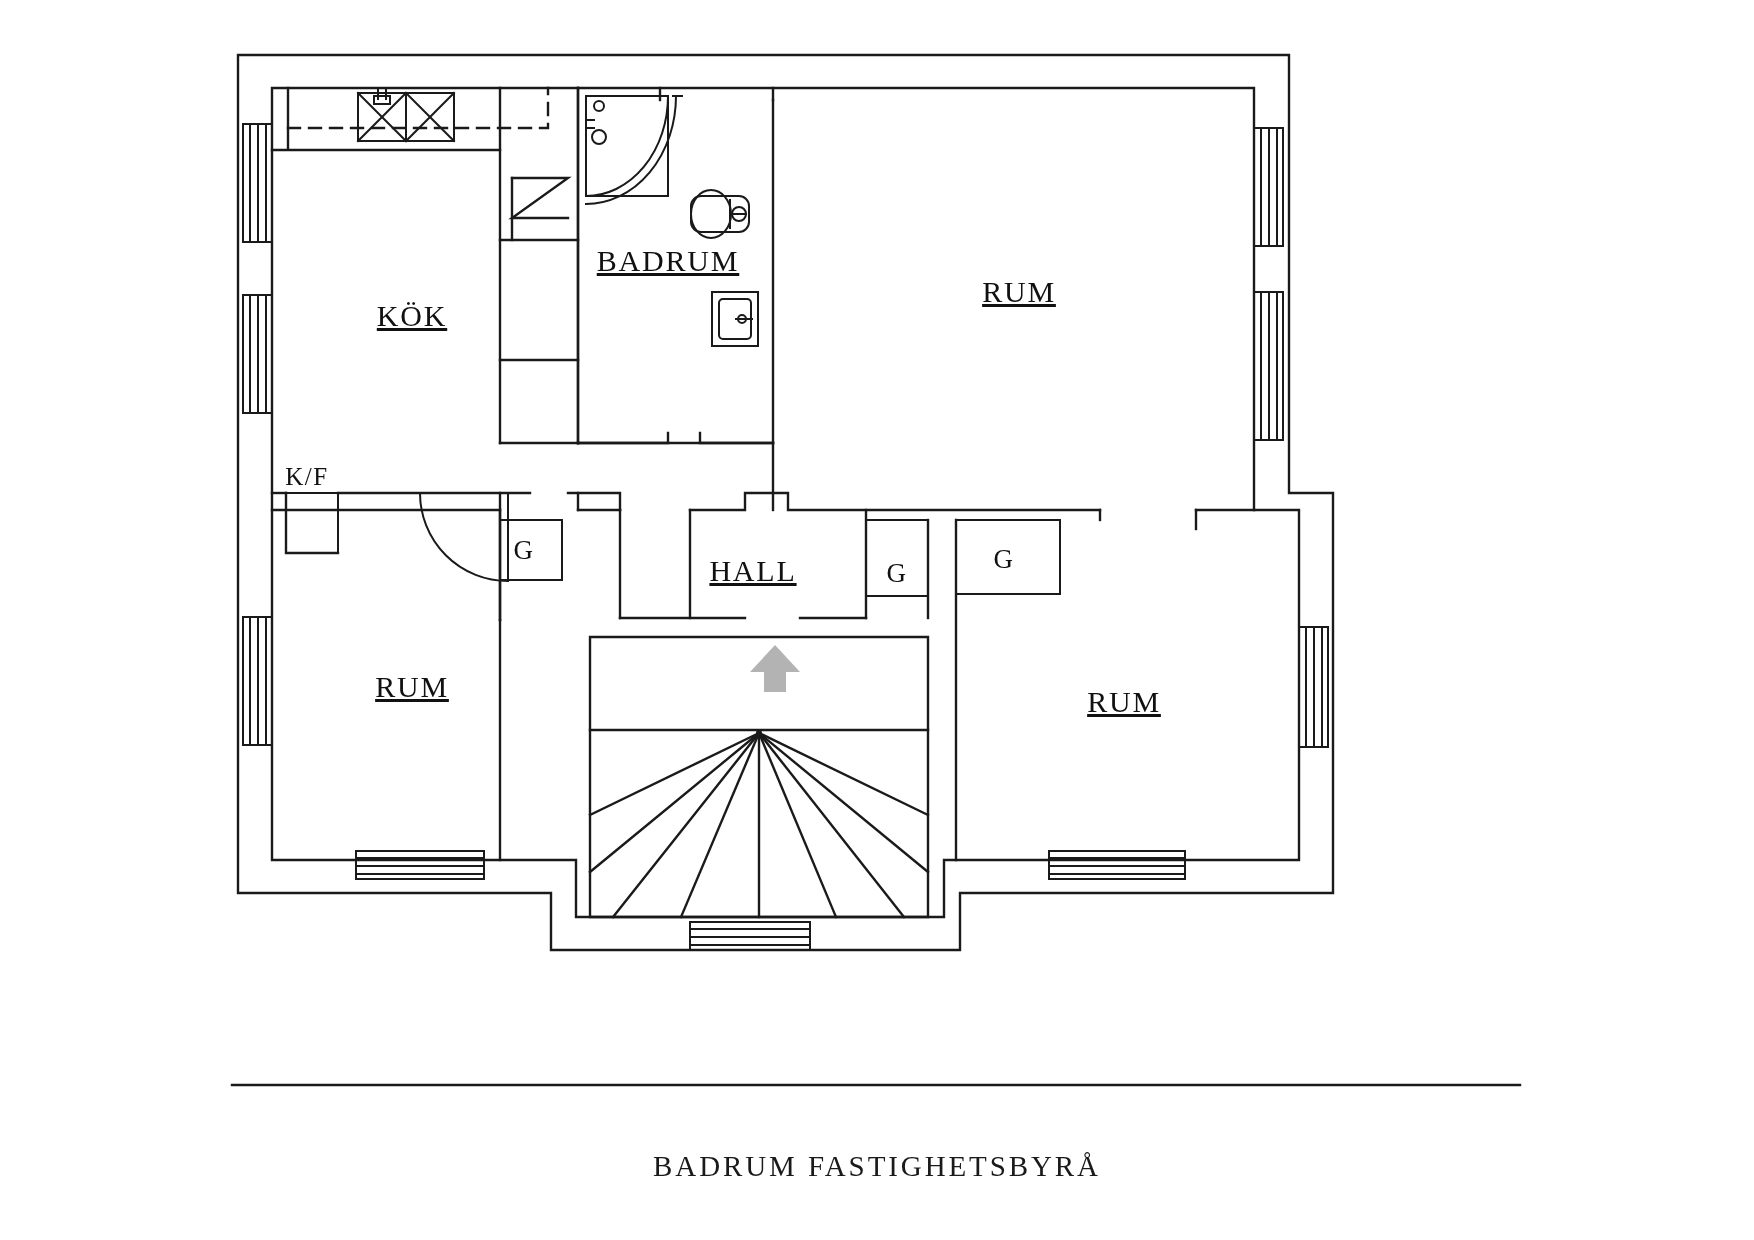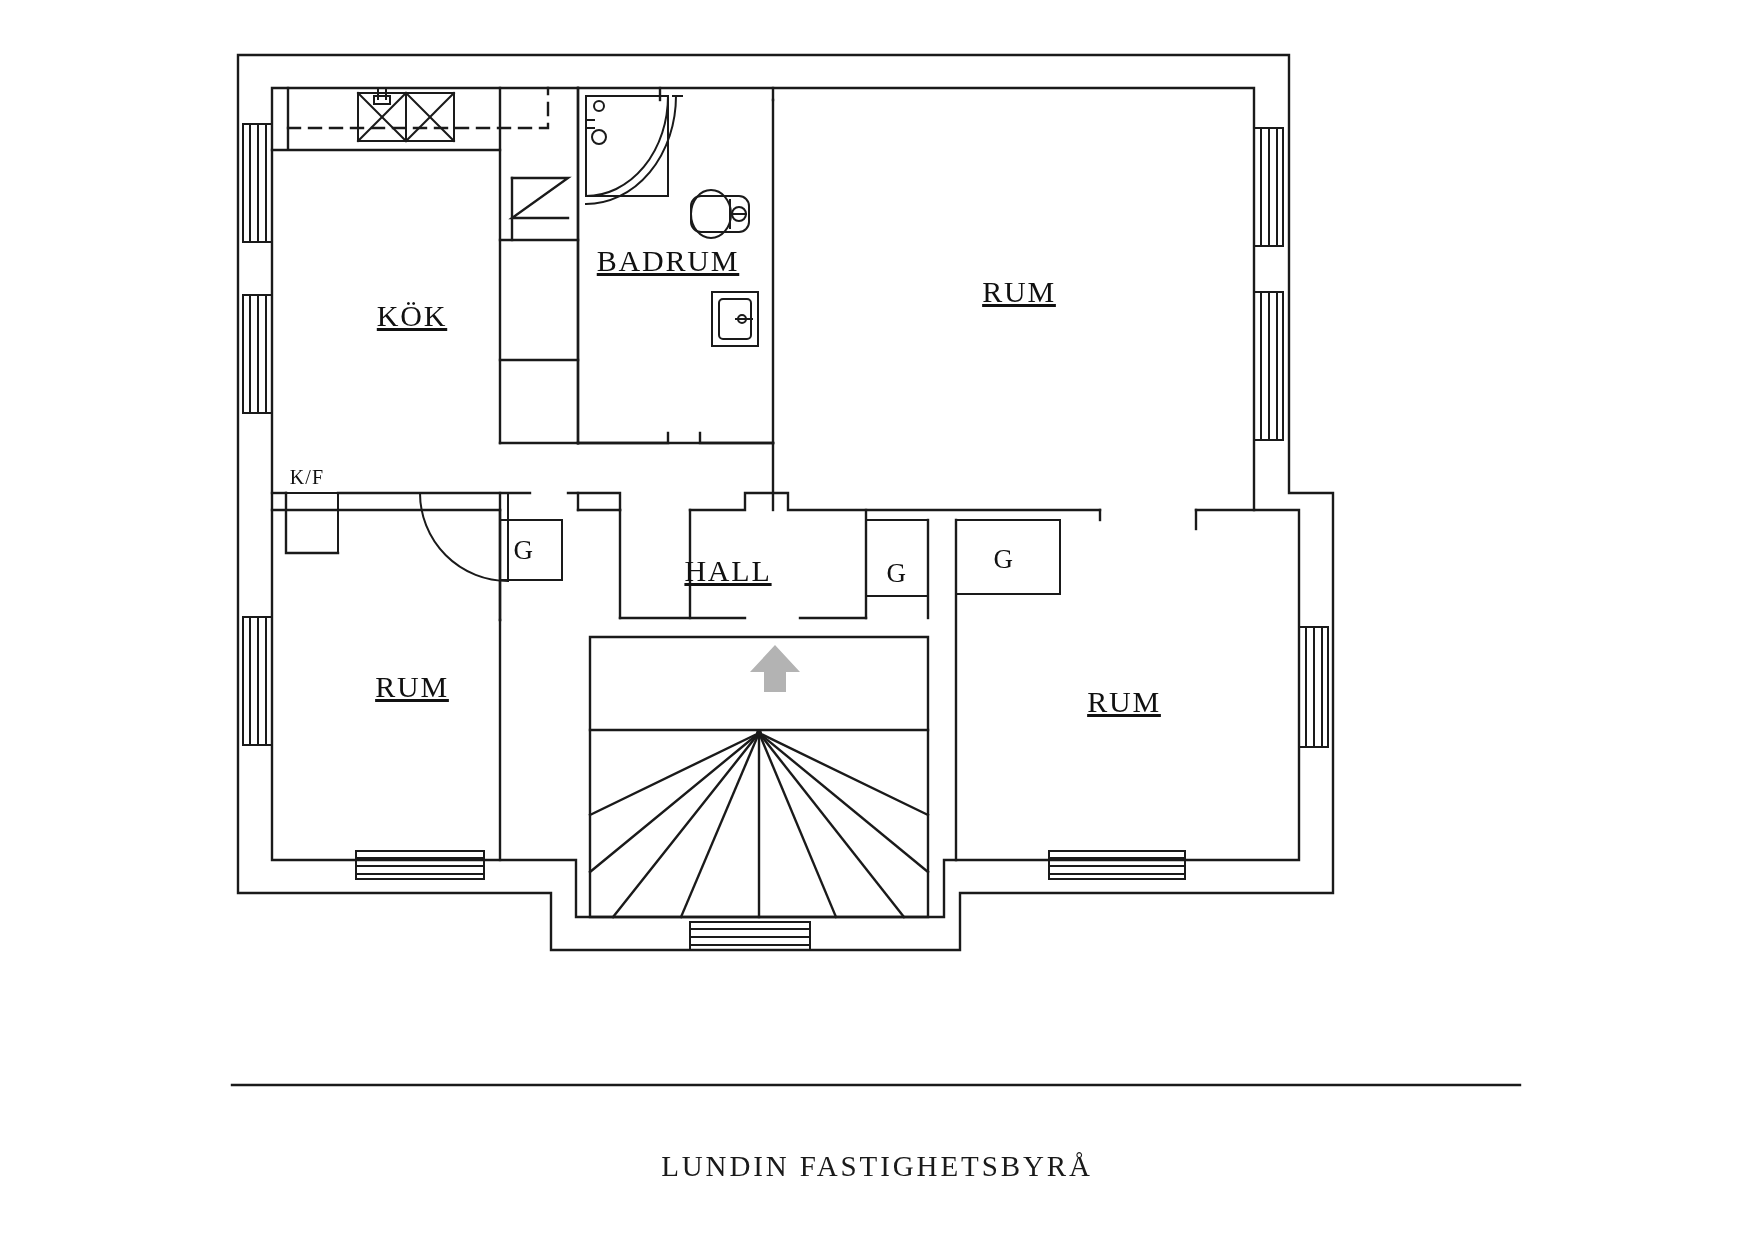--- a/index.html
+++ b/index.html
@@ -31,21 +31,21 @@
     position: absolute;
     font-family: "Liberation Serif", serif;
     color: #111111;
     letter-spacing: 0.06em;
     white-space: nowrap;
     transform: translate(-50%, -50%);
     text-align: center;
   }
   .lbl-lg { font-size: 30px; text-decoration: underline; }
   .lbl-md { font-size: 27px; }
-  .lbl-sm { font-size: 20px; }
+  .lbl-sm { font-size: 25px; }
   .footer-note {
     position: absolute;
     left: 50%;
     transform: translateX(-50%);
     white-space: nowrap;
     text-align: center;
   }
   #disclaimer {
     top: 1112px;
     font-style: italic;
@@ -283,21 +283,21 @@
 
       <line x1="232" y1="1085" x2="1520" y2="1085" stroke-width="2.4"></line>
     </g>
   </svg>
 
   <div class="room-label lbl-lg" style="left:404px; top:316px;margin-left:8px;">KÖK</div>
   <div class="room-label lbl-lg" style="left:668px; top:261px;">BADRUM</div>
   <div class="room-label lbl-lg" style="left:1019px; top:292px;">RUM</div>
   <div class="room-label lbl-sm" style="left:307px; top:477px;">K/F</div>
   <div class="room-label lbl-md" style="left:524px; top:550px;">G</div>
-  <div class="room-label lbl-lg" style="left:728px; top:571px;">HALL</div>
+  <div class="room-label lbl-lg" style="left:753px; top:571px;">HALL</div>
   <div class="room-label lbl-md" style="left:897px; top:573px;">G</div>
   <div class="room-label lbl-md" style="left:1004px; top:559px;">G</div>
   <div class="room-label lbl-lg" style="left:412px; top:687px;">RUM</div>
   <div class="room-label lbl-lg" style="left:1124px; top:702px;">RUM</div>
 
-  <div class="footer-note" id="agency-name">LUNDIN FASTIGHETSBYRÅ</div>
+  <div class="footer-note" id="agency-name">BADRUM FASTIGHETSBYRÅ</div>
 
 </div>
 
 </body></html>

